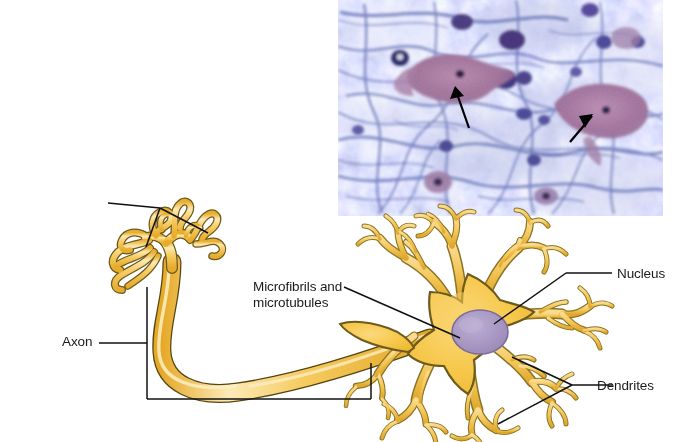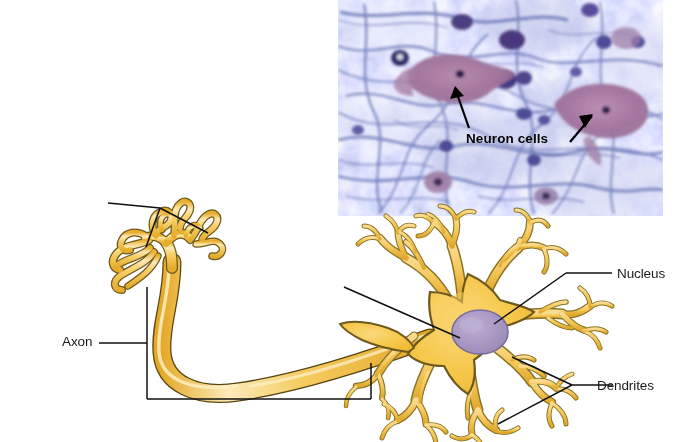--- a/index.html
+++ b/index.html
@@ -190,21 +190,20 @@
 
       <g>
         <path d="M131,128 L117,88" stroke="#000000" stroke-width="2.2" fill="none"></path>
         <path d="M117,86 L112,99 L126,96 Z" fill="#000000"></path>
         <path d="M232,142 L254,116" stroke="#000000" stroke-width="2.2" fill="none"></path>
         <path d="M255,114 L241,116 L247,128 Z" fill="#000000"></path>
       </g>
     </svg>
   </div>
 
-  <div id="lbl-neuroncells">Neuron cells</div>
 
   <svg class="layer" viewBox="0 0 680 442" xmlns="http://www.w3.org/2000/svg">
     <defs>
       <linearGradient id="axonGrad" x1="0" y1="0" x2="0" y2="1">
         <stop offset="0%" stop-color="#e8ae2e"></stop>
         <stop offset="22%" stop-color="#fde9b4"></stop>
         <stop offset="48%" stop-color="#f7cf69"></stop>
         <stop offset="100%" stop-color="#e6ab2b"></stop>
       </linearGradient>
       <linearGradient id="axonGradV" x1="0" y1="0" x2="1" y2="0">
@@ -477,18 +476,20 @@
 
       <path d="M612,385 L572,385"></path>
       <path d="M572,385 L512,357"></path>
       <path d="M572,385 L498,424"></path>
     </g>
   </svg>
 
 
   <div class="lbl" id="lbl-axon">Axon</div>
 
+  <div class="lbl" id="lbl-micro">Microfibrils and
+microtubules</div>
 
   <div class="lbl" id="lbl-nucleus">Nucleus</div>
 
   <div class="lbl" id="lbl-dend">Dendrites</div>
 
 </div>
 
 </body></html>

